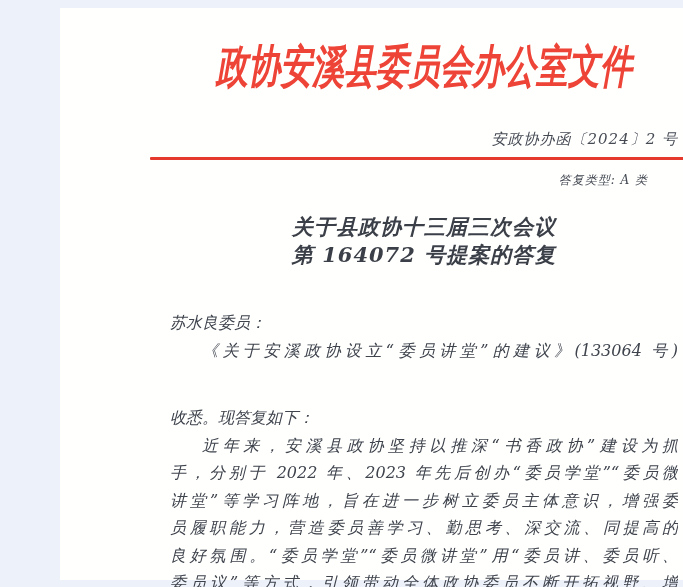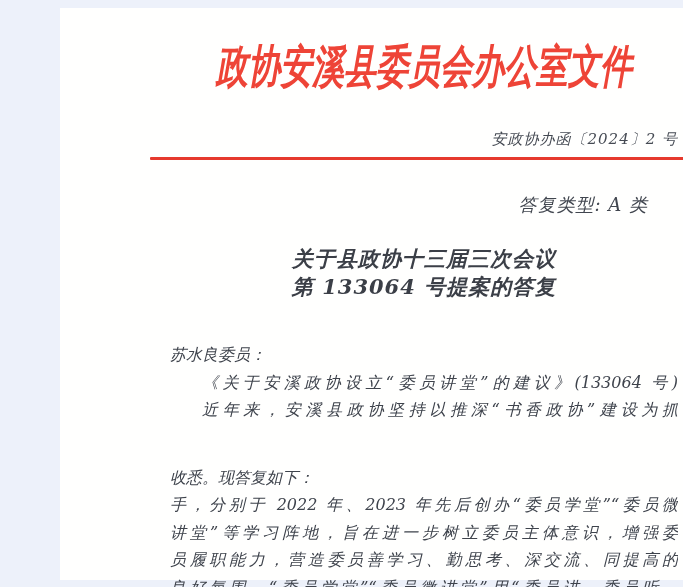--- a/index.html
+++ b/index.html
@@ -48,30 +48,30 @@
   }
   .red-rule {
     margin-top: 9px;
     margin-left: -20px;
     margin-right: -8px;
     height: 3px;
     background: #e6392d;
     border-radius: 1px;
   }
   .reply-type {
-    margin-top: 36px;
+    margin-top: 11px;
     text-align: right;
     padding-right: 30px;
-    font-size: 18px;
+    font-size: 12px;
     line-height: 18px;
     color: #41464f;
     letter-spacing: 1px;
   }
   .doc-title {
-    margin-top: 31px;
+    margin-top: 24px;
     text-align: center;
     font-size: 21px;
     font-weight: bold;
     line-height: 28px;
     color: #3b3f47;
     letter-spacing: 1px;
   }
   .body-text {
     margin-top: 19px;
     font-size: 16px;
@@ -103,29 +103,29 @@
     </div>
 
     <div class="doc-number">安政协办函〔2024〕2 号</div>
 
     <div class="red-rule"></div>
 
     <div class="reply-type">答复类型: A 类</div>
 
     <div class="doc-title">
       <div>关于县政协十三届三次会议</div>
-      <div>第 133064 号提案的答复</div>
+      <div>第 164072 号提案的答复</div>
     </div>
 
     <div class="body-text">
       <div class="line no-fill">苏水良委员：</div>
       <div>
           <div class="line indent">《关于安溪政协设立“委员讲堂”的建议》(133064 号)</div>
+          <div class="line no-fill">收悉。现答复如下：</div>
           <div class="line indent">近年来，安溪县政协坚持以推深“书香政协”建设为抓</div>
-          <div class="line no-fill">收悉。现答复如下：</div>
           <div class="line">手，分别于 2022 年、2023 年先后创办“委员学堂”“委员微</div>
           <div class="line">讲堂”等学习阵地，旨在进一步树立委员主体意识，增强委</div>
           <div class="line">员履职能力，营造委员善学习、勤思考、深交流、同提高的</div>
           <div class="line">良好氛围。“委员学堂”“委员微讲堂”用“委员讲、委员听、</div>
           <div class="line">委员议”等方式，引领带动全体政协委员不断开拓视野、增</div>
           <div class="line no-fill">长学识、提高能力，自开办以来，共登载学习材料 41 期，</div>
         </div>
     </div>
 
   </div>

